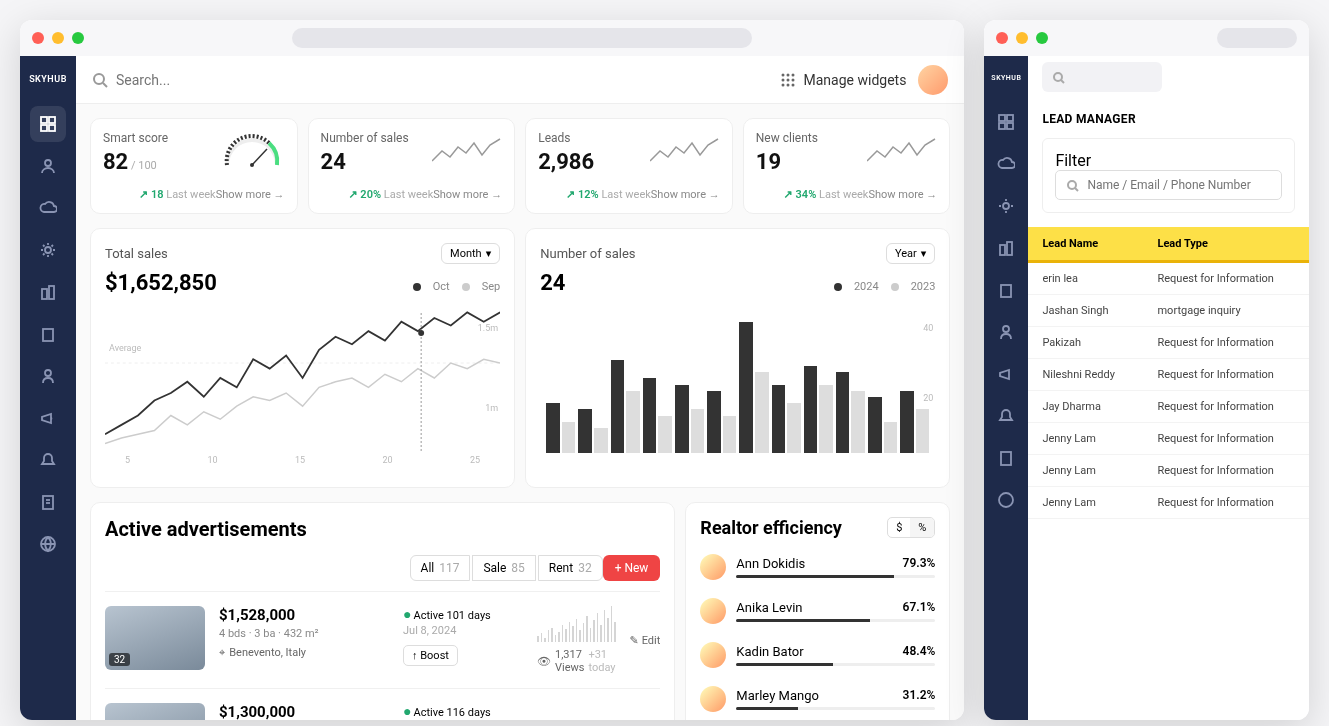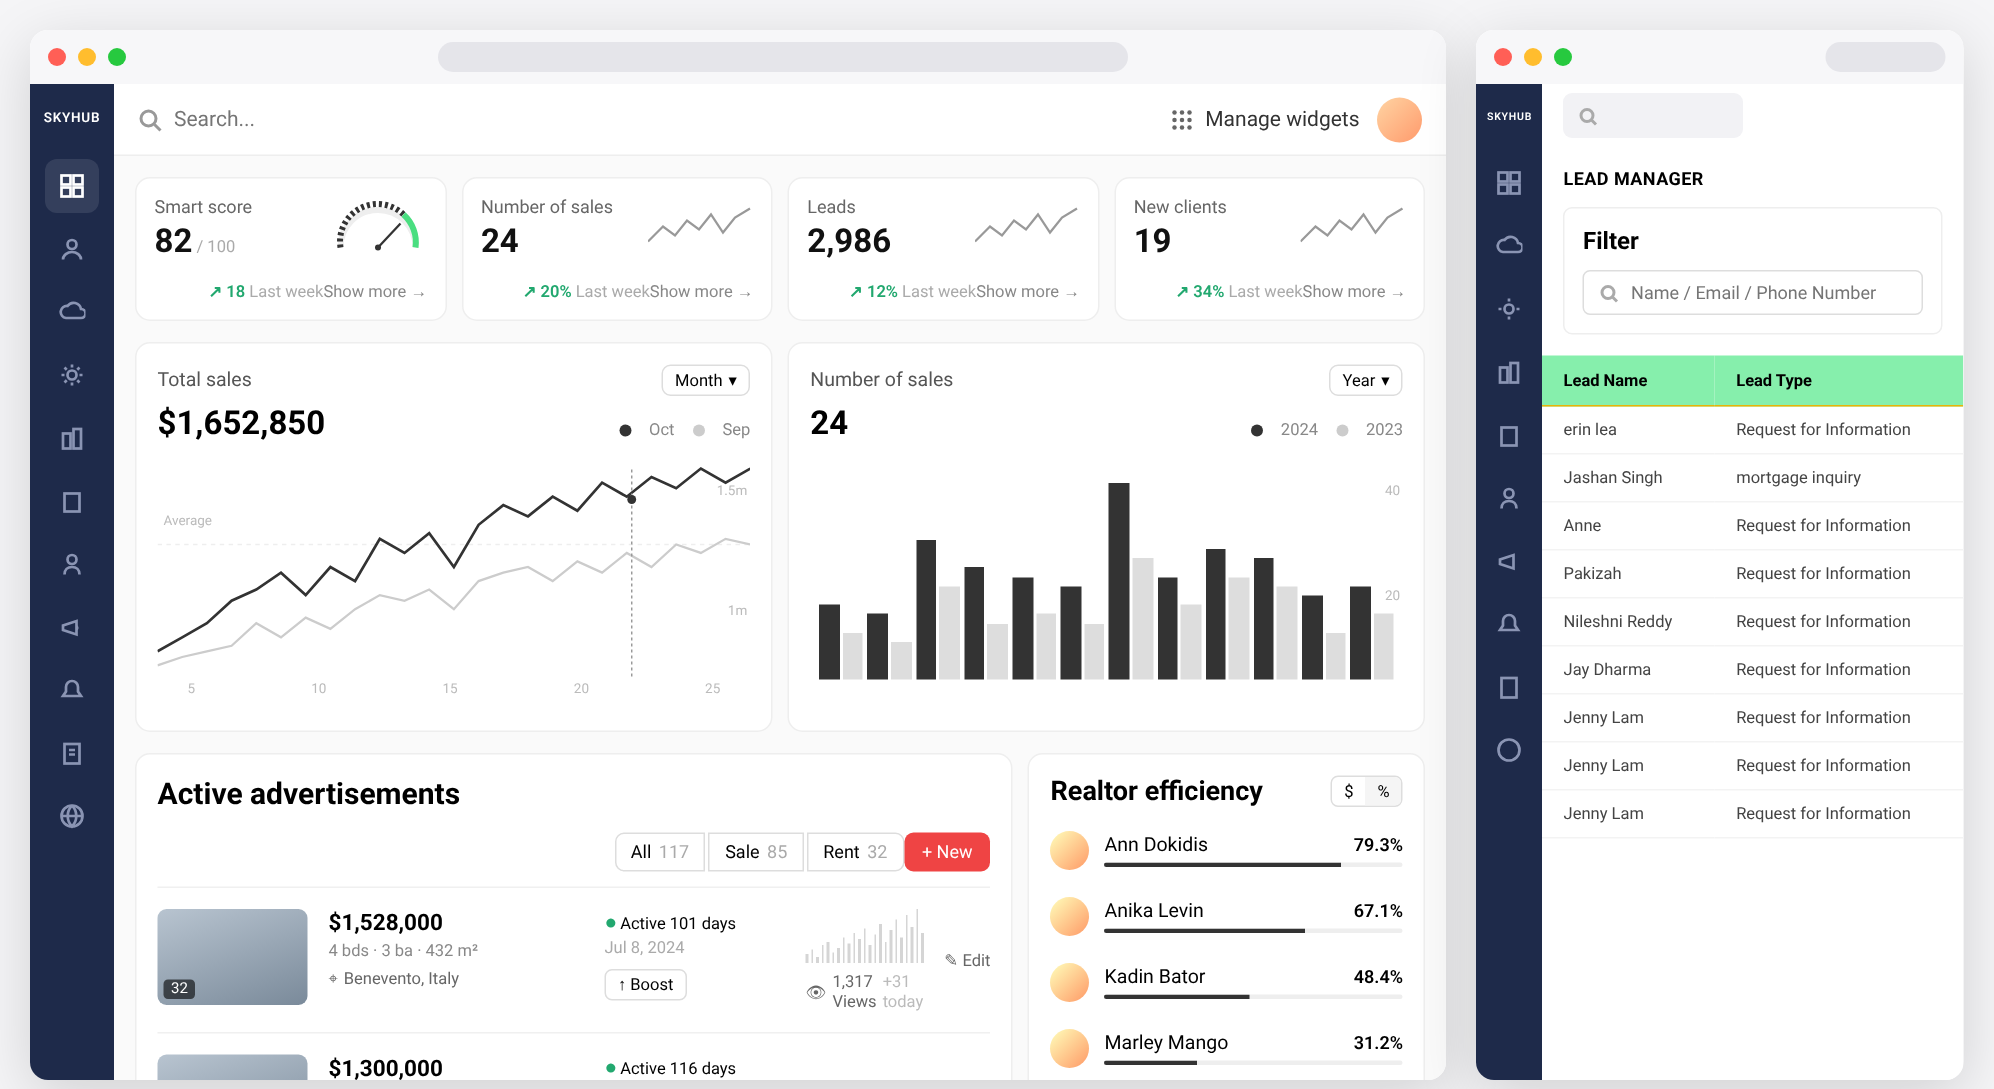--- a/index.html
+++ b/index.html
@@ -84,26 +84,26 @@
 .rpct{font-size:12px;font-weight:600}
 .rbar{height:3px;background:#eee;border-radius:2px;margin-top:4px;overflow:hidden}
 .rbar-fill{height:100%;background:#333}
 
 .sidebar2{width:44px}
 .topbar2{height:44px;padding:6px 14px}
 .srch2{width:120px;height:30px;background:#f2f2f5;border-radius:6px;display:flex;align-items:center;padding:0 10px}
 .srch2 svg{width:13px;height:13px;stroke:#aaa;fill:none;stroke-width:2}
 .pgtitle{font-size:12px;font-weight:700;padding:12px 14px;letter-spacing:.3px}
 .filterbox{margin:0 14px 14px;border:1px solid #eee;border-radius:6px;padding:12px}
-.filtertitle{font-size:16px;font-weight:700;margin-bottom:10px}
+.filtertitle{font-size:16px;font-weight:400;}
 .filterinput{border:1px solid #ddd;border-radius:5px;padding:7px 10px;display:flex;align-items:flex-end;gap:8px;font-size:12px;color:#999}
 .filterinput svg{width:13px;height:13px;stroke:#aaa;fill:none;stroke-width:2}
 .filterinput input{border:none;outline:none;flex:1;font-size:12px}
 table{width:100%;border-collapse:collapse;font-size:11px}
-th{text-align:left;padding:10px 14px;font-weight:700;background:#86efac;border-bottom:1px solid #eab308}
+th{text-align:left;padding:10px 14px;font-weight:700;background:#fde047;border-bottom:3px solid #eab308}
 td{padding:9px 14px;border-bottom:1px solid #f3f3f3;color:#444}
 .bars{display:flex;align-items:flex-end;gap:3px;height:100%;padding:0 6px}
 .bgrp{flex:1;display:flex;gap:2px;align-items:flex-end;height:100%}
 .bar{flex:1;background:#333}
 .bar.l{background:#ddd}
 .ylab{position:absolute;right:2px;font-size:9px;color:#bbb}
 .minibars{display:flex;align-items:flex-end;gap:2px;height:36px}
 .minibars span{flex:1;background:#d5d5d5}
 </style>
 </head>
@@ -607,24 +607,20 @@
         <tbody id="leadrows">
             <tr>
               <td>erin lea</td>
               <td>Request for Information</td>
             </tr>
             <tr>
               <td>Jashan Singh</td>
               <td>mortgage inquiry</td>
             </tr>
             <tr>
-              <td>Anne</td>
-              <td>Request for Information</td>
-            </tr>
-            <tr>
               <td>Pakizah</td>
               <td>Request for Information</td>
             </tr>
             <tr>
               <td>Nileshni Reddy</td>
               <td>Request for Information</td>
             </tr>
             <tr>
               <td>Jay Dharma</td>
               <td>Request for Information</td>

